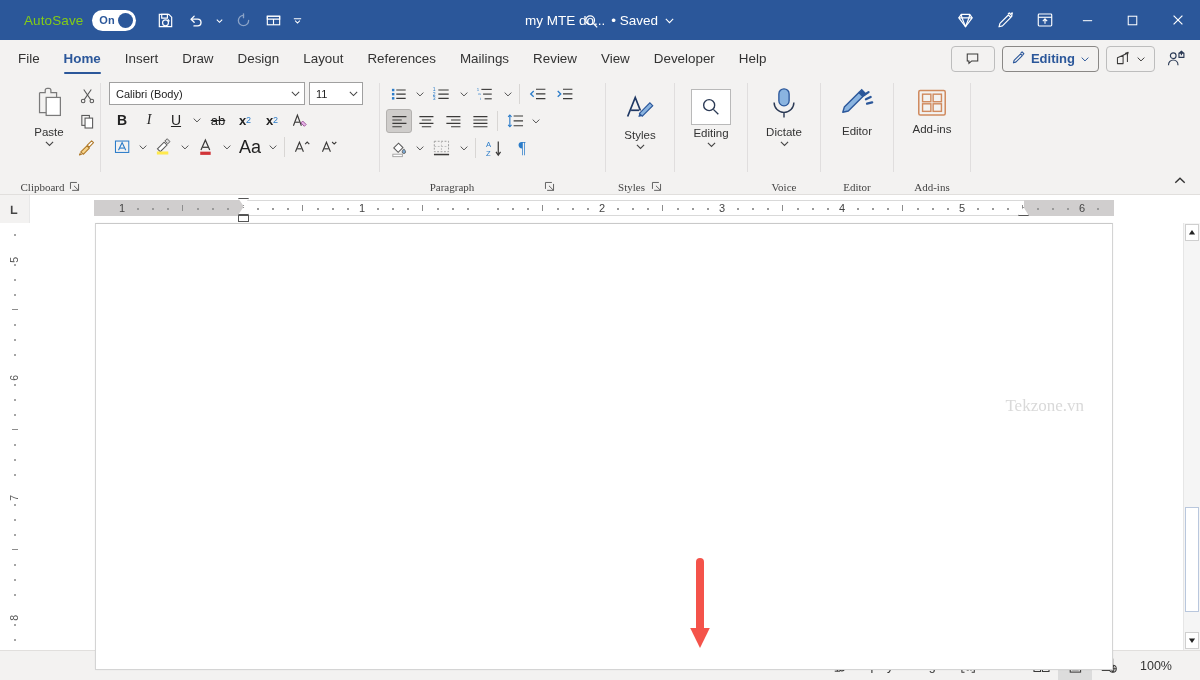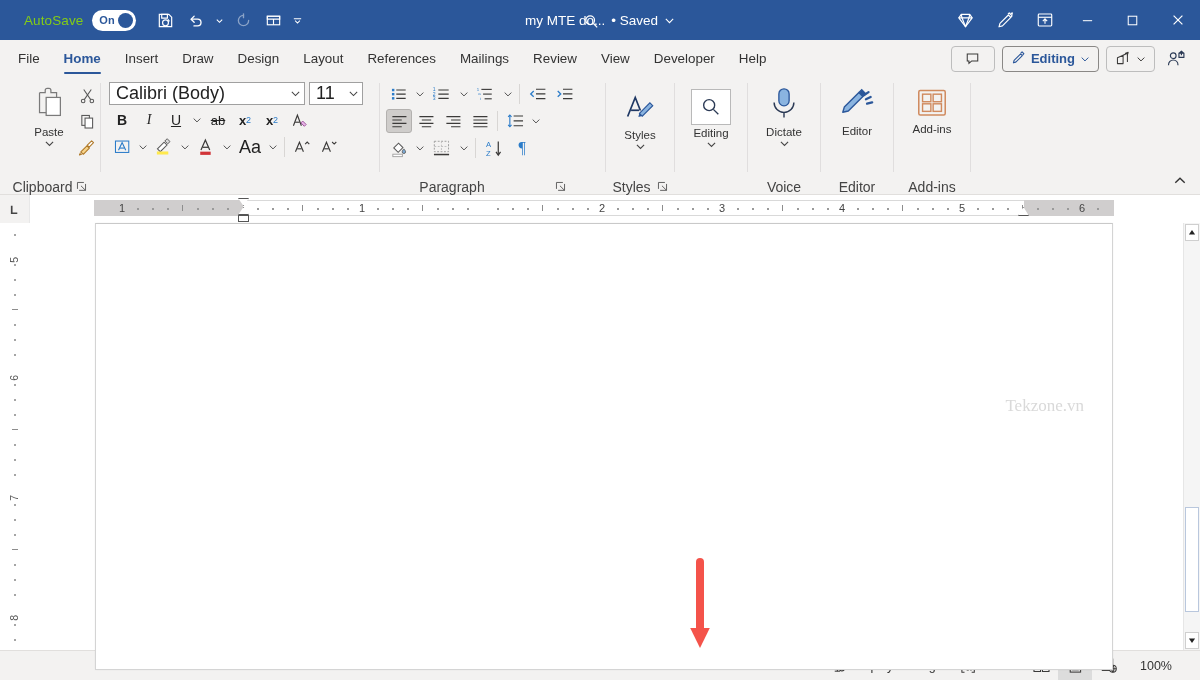--- a/index.html
+++ b/index.html
@@ -79,22 +79,22 @@
   }
 
   
   .ribbon {
     height: 118px; background: #f3f2f1; display: flex; flex: 0 0 118px;
     position: relative; border-bottom: 1px solid #e1dfdd;
   }
   .rgroup { display: flex; flex-direction: column; position: relative; height: 118px; }
   .rgroup-body { flex: 1; display: flex; align-items: flex-start; padding-top: 5px; }
   .rgroup-label {
-    height: 17px; font-size: 14px; color: #444; text-align: left;
-    display: flex; align-items: center; justify-content: center; gap: 4px;
+    height: 17px; font-size: 11px; color: #444; text-align: left;
+    display: flex; align-items: center; justify-content: center; gap: 4px; font-family: Liberation Serif, serif;
   }
   .rsep { width: 1px; background: #e0dede; margin: 6px 0 22px 0; align-self: stretch; }
   .dlg-launcher { cursor: pointer; display: inline-flex; }
 
   .bigbtn {
     display: flex; flex-direction: column; align-items: center; justify-content: flex-start;
     cursor: pointer; border-radius: 3px; padding: 2px 4px; min-width: 46px;
   }
   .bigbtn-label { font-size: 11.5px; color: #333; margin-top: 2px; text-align: center; line-height: 1.1; }
   .chev-sm { margin-top: 0px; }
@@ -104,21 +104,21 @@
     cursor: pointer; border-radius: 3px;
   }
   .smallbtn.active { background: #cfcdcb; border: 1px solid #b3b1af; }
   .chevbtn {
     width: 14px; height: 24px; display: flex; align-items: center; justify-content: center;
     cursor: pointer; border-radius: 3px;
   }
 
   .combo {
     height: 23px; border: 1px solid #a0a0a0; background: #fff; display: flex; align-items: center;
-    justify-content: space-between; padding: 0 3px 0 6px; font-size: 18px; color: #222; cursor: text;
+    justify-content: space-between; padding: 0 3px 0 6px; font-size: 11px; color: #222; cursor: text;
   }
   .row { display: flex; align-items: center; }
 
   
   .ruler-row { height: 28px; display: flex; flex: 0 0 28px; background: #fff; }
   .ruler-corner {
     width: 30px; height: 28px; background: #f3f2f1; display: flex;
     align-items: center; justify-content: center; cursor: pointer; border-right: 1px solid #e8e8e8;
   }
   .hruler { position: relative; flex: 1; height: 28px; background: #fff; overflow: hidden; }

